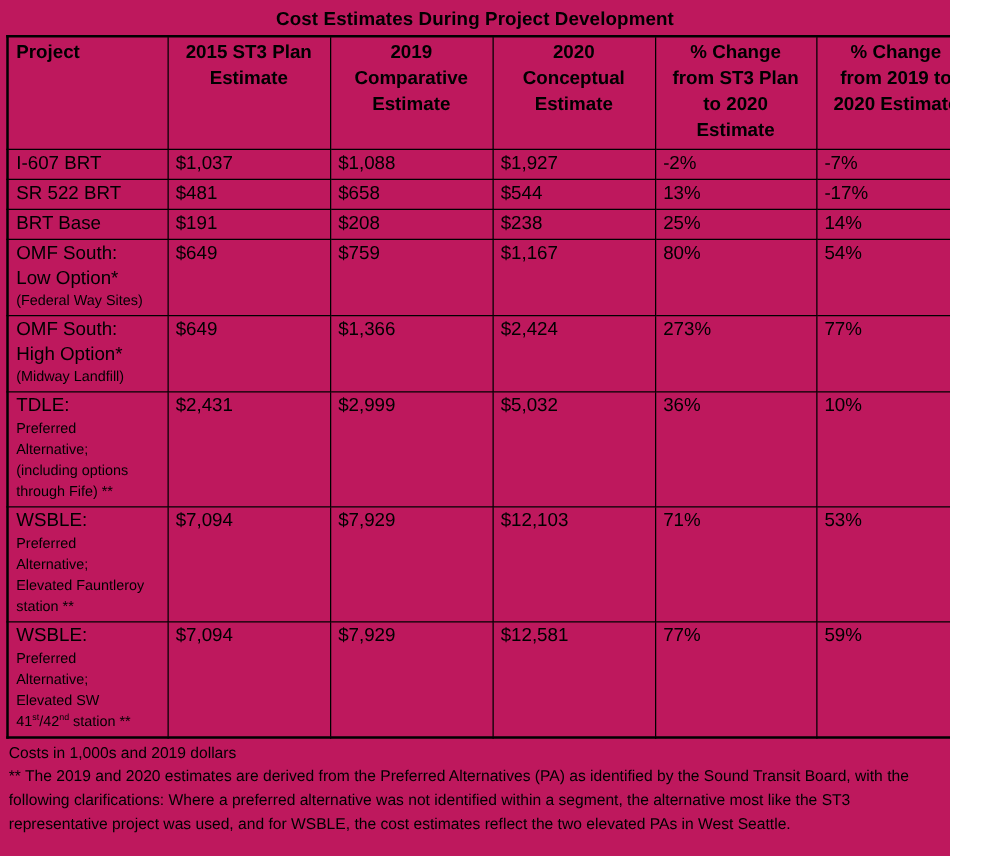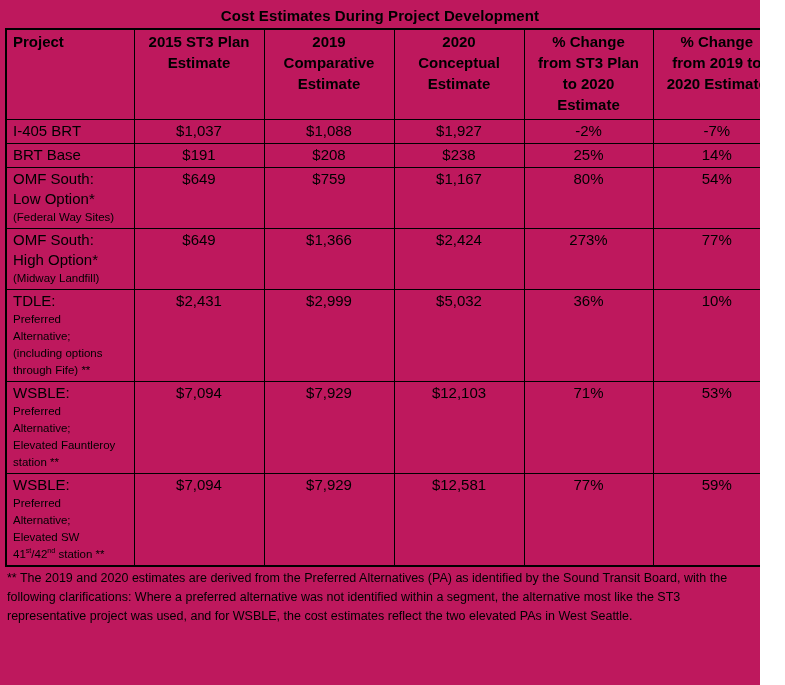--- a/index.html
+++ b/index.html
@@ -45,21 +45,21 @@
     line-height: 21px;
     margin-top: 44px;
   }
   th.hdr.left { text-align: left; }
   td.project-cell {
     text-align: left;
     font-size: 15px;
     line-height: 20px;
   }
   td.value-cell {
-    text-align: center;
+    text-align: left;
     font-size: 15px;
     line-height: 20px;
     padding-right: 7px;
   }
   .proj-line { font-size: 15px; line-height: 20px; white-space: nowrap; }
   .proj-line.small { font-size: 11.5px; line-height: 17px; }
   sup { font-size: 0.62em; vertical-align: super; line-height: 0; }
   .notes {
     margin-top: 2px;
     padding-left: 2px;
@@ -111,30 +111,40 @@
           <th class="hdr">
             <div>% Change</div>
             <div>from 2019 to</div>
             <div>2020 Estimate</div>
           </th>
         </tr>
     </thead>
     <tbody id="table-body">
         <tr>
           <td class="project-cell">
-            <div class="proj-line">I-405 BRT</div>
+            <div class="proj-line">I-607 BRT</div>
           </td>
           <td class="value-cell">$1,037</td>
           <td class="value-cell">$1,088</td>
           <td class="value-cell">$1,927</td>
           <td class="value-cell">-2%</td>
           <td class="value-cell">-7%</td>
         </tr>
         <tr>
           <td class="project-cell">
+            <div class="proj-line">SR 522 BRT</div>
+          </td>
+          <td class="value-cell">$481</td>
+          <td class="value-cell">$658</td>
+          <td class="value-cell">$544</td>
+          <td class="value-cell">13%</td>
+          <td class="value-cell">-17%</td>
+        </tr>
+        <tr>
+          <td class="project-cell">
             <div class="proj-line">BRT Base</div>
           </td>
           <td class="value-cell">$191</td>
           <td class="value-cell">$208</td>
           <td class="value-cell">$238</td>
           <td class="value-cell">25%</td>
           <td class="value-cell">14%</td>
         </tr>
         <tr>
           <td class="project-cell">
@@ -199,15 +209,16 @@
           <td class="value-cell">$7,094</td>
           <td class="value-cell">$7,929</td>
           <td class="value-cell">$12,581</td>
           <td class="value-cell">77%</td>
           <td class="value-cell">59%</td>
         </tr>
       </tbody>
   </table>
 
   <div class="notes" id="notes">
+      <div class="note">Costs in 1,000s and 2019 dollars</div>
       <div class="note">** The 2019 and 2020 estimates are derived from the Preferred Alternatives (PA) as identified by the Sound Transit Board, with the following clarifications: Where a preferred alternative was not identified within a segment, the alternative most like the ST3 representative project was used, and for WSBLE, the cost estimates reflect the two elevated PAs in West Seattle.</div>
     </div>
 </div>
 
 </body></html>

